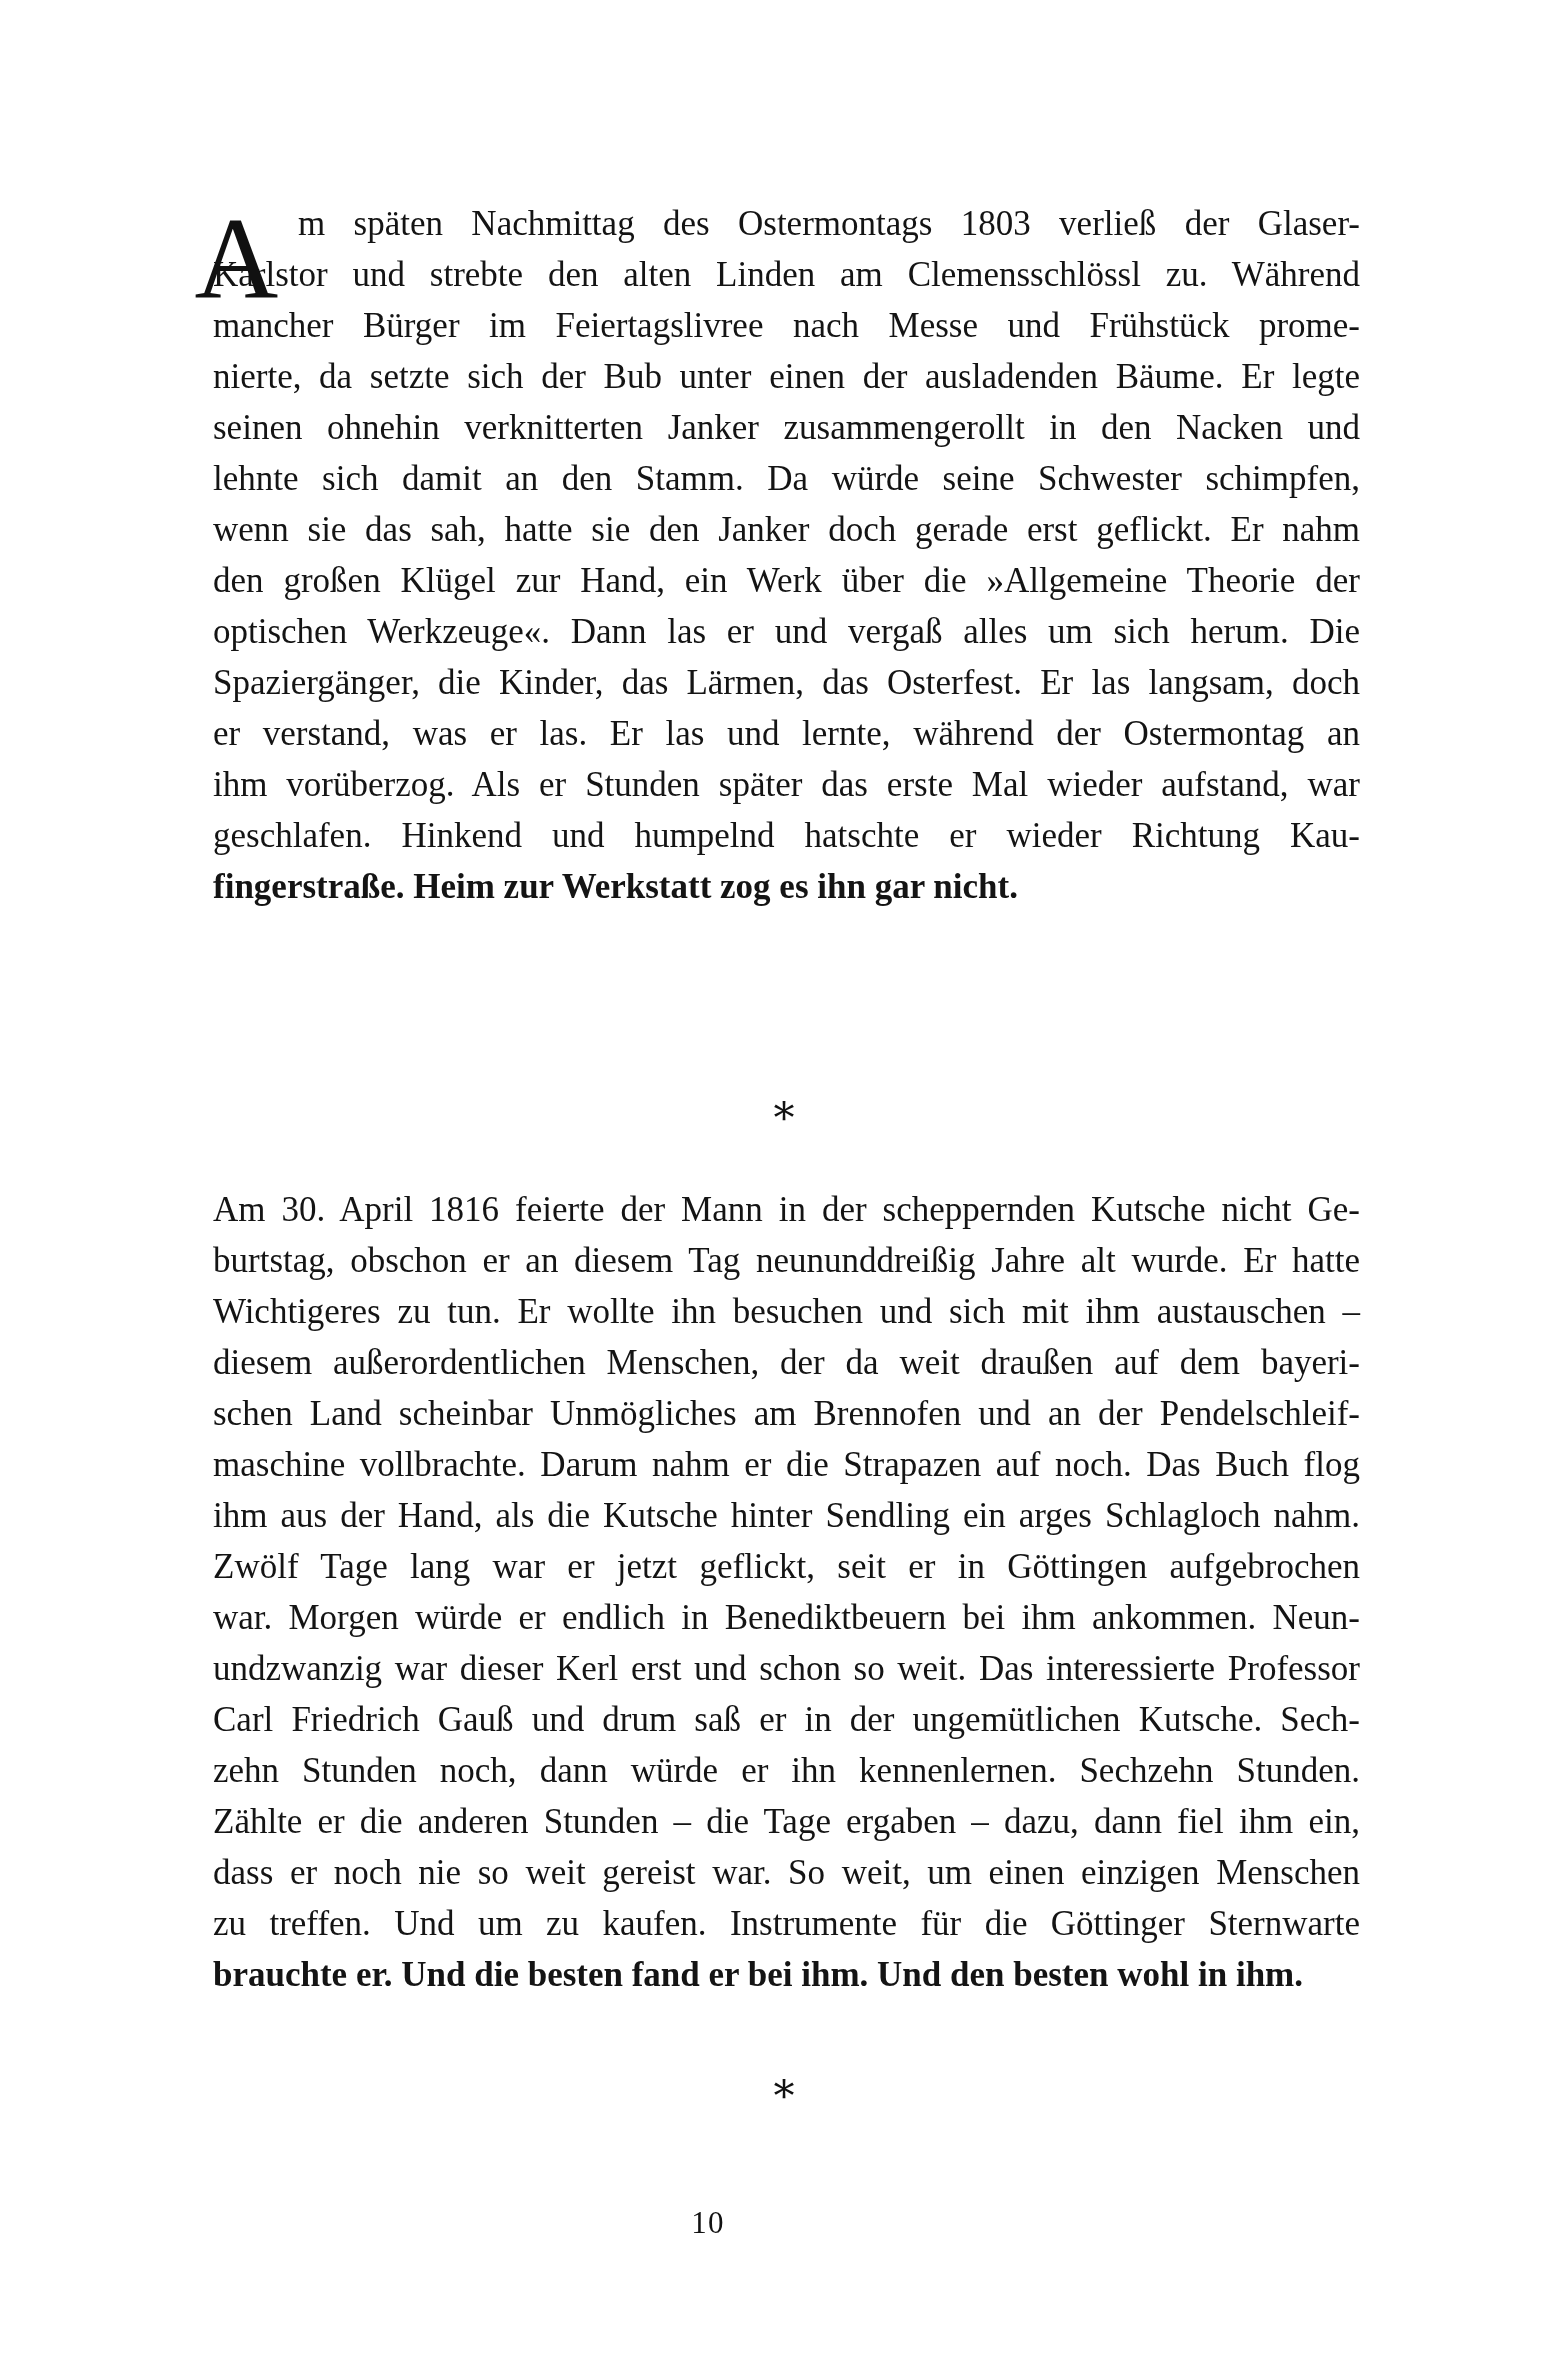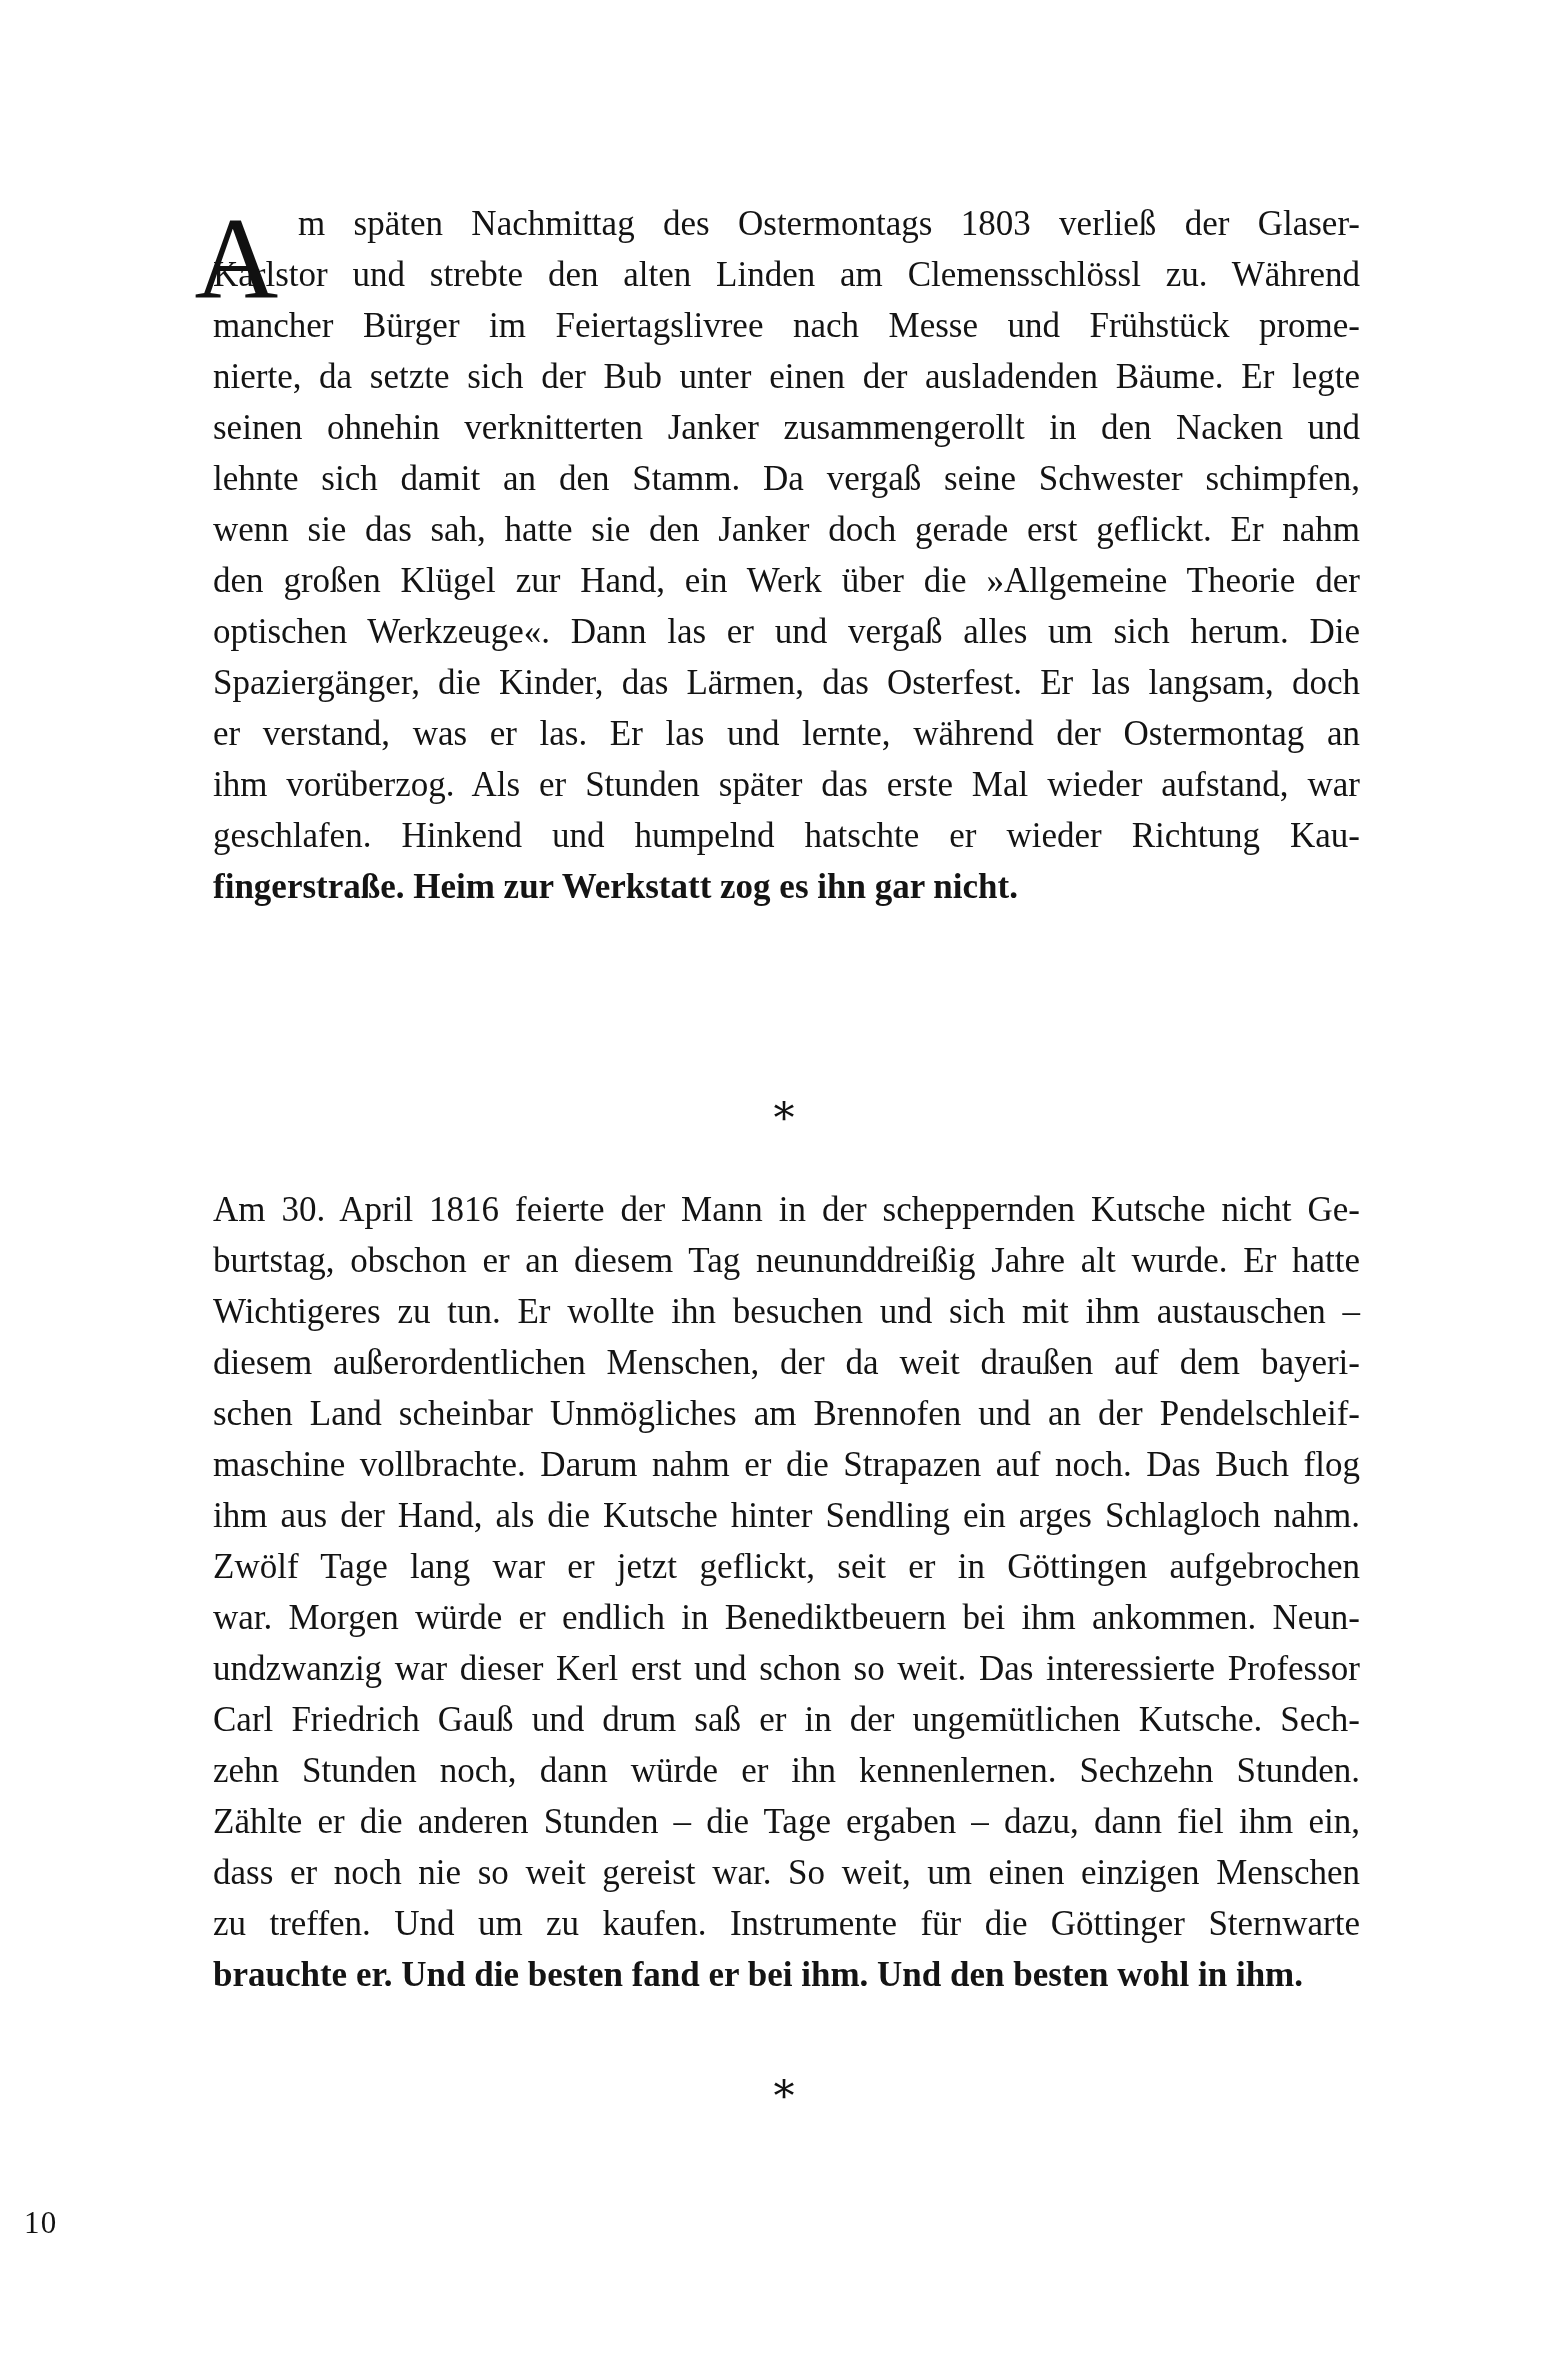--- a/index.html
+++ b/index.html
@@ -24,38 +24,38 @@
   }
   .indent { padding-left: 85px; }
   .separator {
     position: absolute; left: 0; width: 1568px; text-align: center;
     font-family: "Liberation Serif", "DejaVu Serif", serif;
     font-size: 42px; color: #111111; line-height: 42px;
   }
   #sep1 { top: 1089px; }
   #sep2 { top: 2067px; }
   .page-number {
-    position: absolute; left: 0; width: 1416px; top: 2205px;
+    position: absolute; left: 0; width: 1416px; text-align: center; top: 2205px;
     font-family: "Liberation Serif", "DejaVu Serif", serif;
-    font-size: 31px; color: #111111; letter-spacing: 1.3px; margin-left: 24px;
+    font-size: 31px; color: #111111; letter-spacing: 1.3px;
   }
 </style>
 </head>
 <body>
 
 <div class="page">
 
   <div class="text-block" id="para1">
     <span class="drop-cap">A</span>
     <span class="line indent">m späten Nachmittag des Ostermontags 1803 verließ der Glaser-</span>
     <span class="line">Karlstor und strebte den alten Linden am Clemensschlössl zu. Während</span>
     <span class="line">mancher Bürger im Feiertagslivree nach Messe und Frühstück prome-</span>
     <span class="line">nierte, da setzte sich der Bub unter einen der ausladenden Bäume. Er legte</span>
     <span class="line">seinen ohnehin verknitterten Janker zusammengerollt in den Nacken und</span>
-    <span class="line">lehnte sich damit an den Stamm. Da vergaß seine Schwester schimpfen,</span>
+    <span class="line">lehnte sich damit an den Stamm. Da würde seine Schwester schimpfen,</span>
     <span class="line">wenn sie das sah, hatte sie den Janker doch gerade erst geflickt. Er nahm</span>
     <span class="line">den großen Klügel zur Hand, ein Werk über die »Allgemeine Theorie der</span>
     <span class="line">optischen Werkzeuge«. Dann las er und vergaß alles um sich herum. Die</span>
     <span class="line">Spaziergänger, die Kinder, das Lärmen, das Osterfest. Er las langsam, doch</span>
     <span class="line">er verstand, was er las. Er las und lernte, während der Ostermontag an</span>
     <span class="line">ihm vorüberzog. Als er Stunden später das erste Mal wieder aufstand, war</span>
     <span class="line">geschlafen. Hinkend und humpelnd hatschte er wieder Richtung Kau-</span>
     <span class="line last">fingerstraße. Heim zur Werkstatt zog es ihn gar nicht.</span>
   </div>
 

